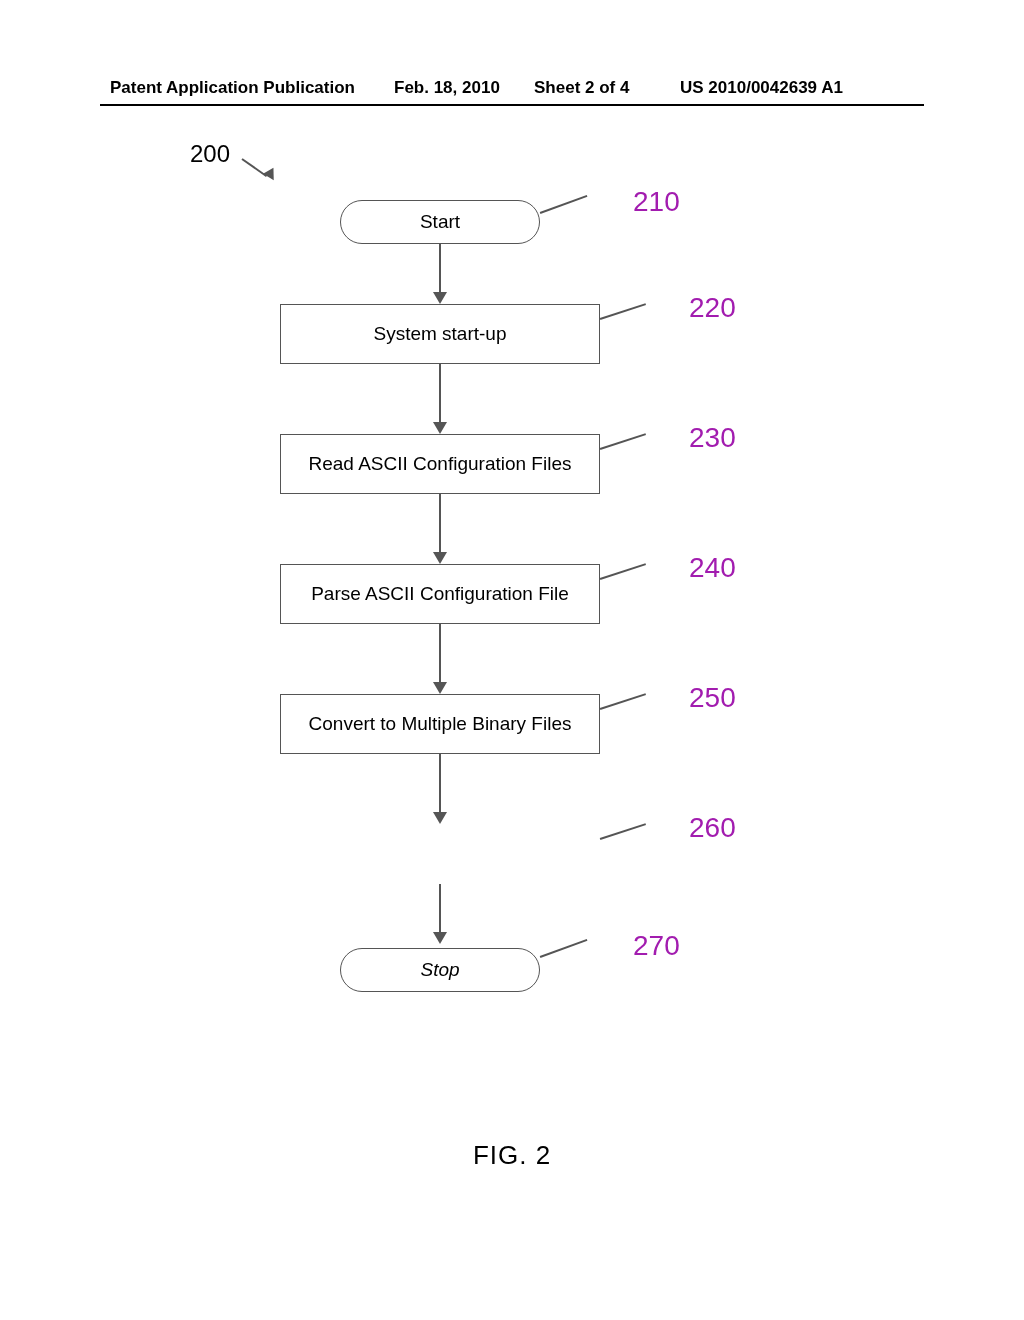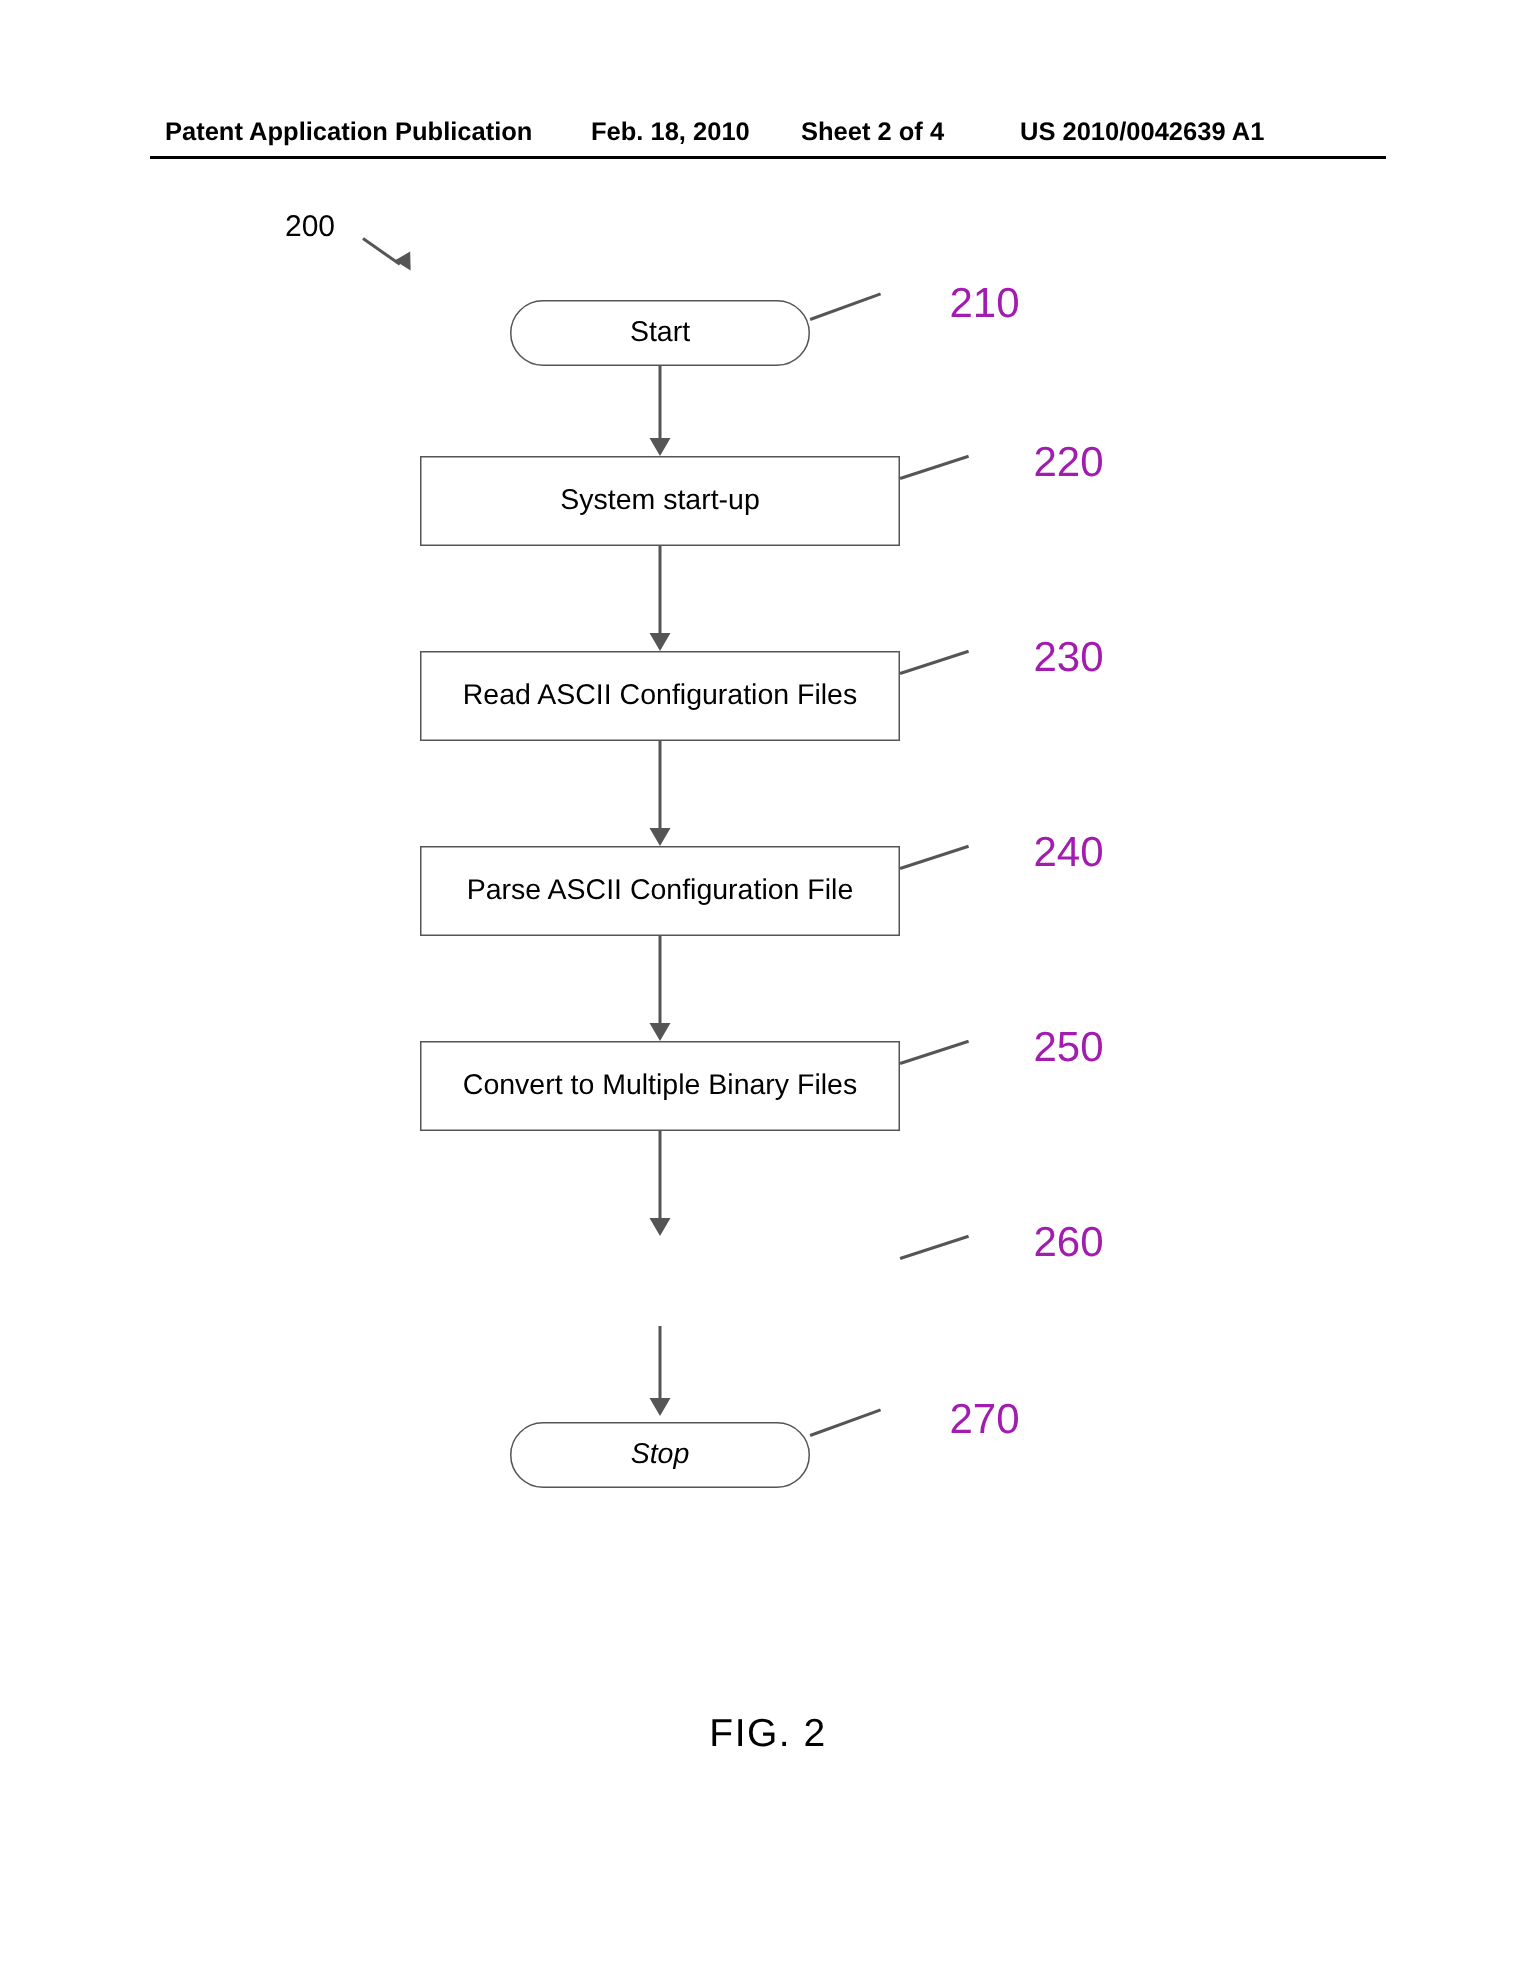--- a/index.html
+++ b/index.html
@@ -109,21 +109,21 @@
     height: 1.5px;
     background: #555;
     transform-origin: left center;
   }
 
   
   .diag-num {
     position: absolute;
     top: 0px;
     left: 10px;
-    font-size: 20px;
+    font-size: 24px;
   }
   .diag-arrow-line {
     position: absolute;
     top: 18px;
     left: 62px;
     width: 30px;
     height: 2px;
     background: #555;
     transform: rotate(35deg);
     transform-origin: left center;

